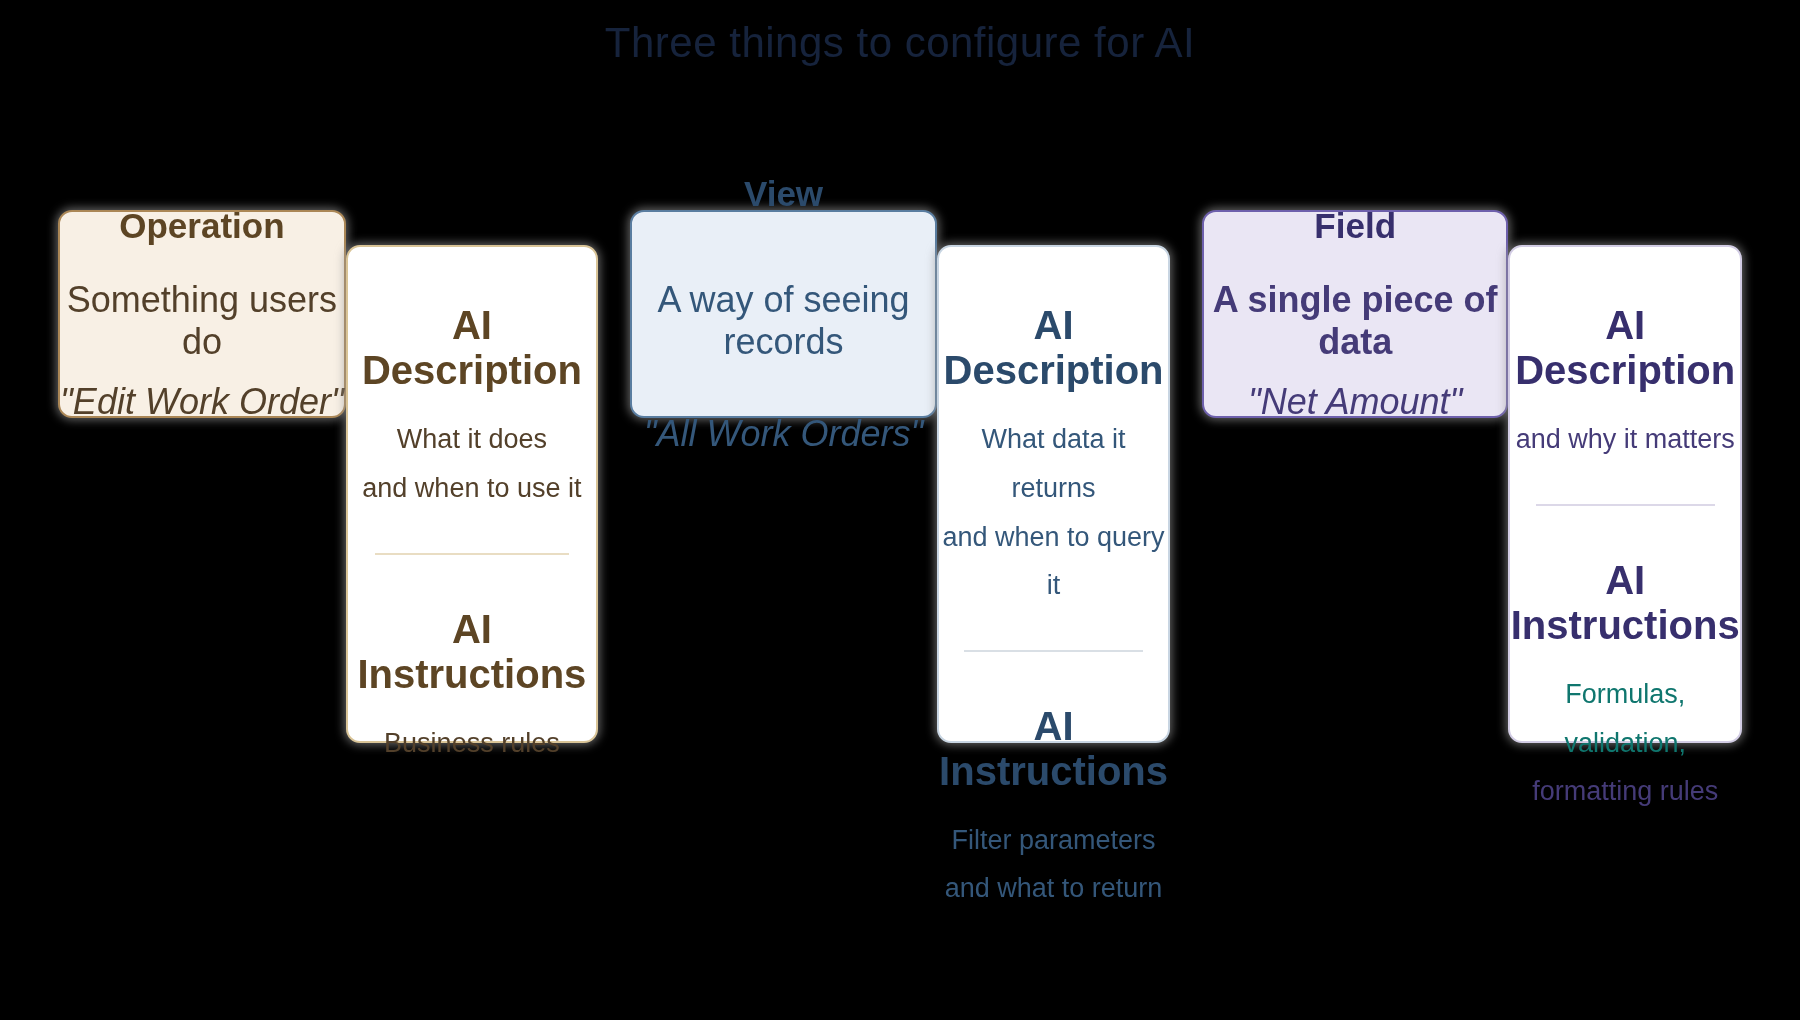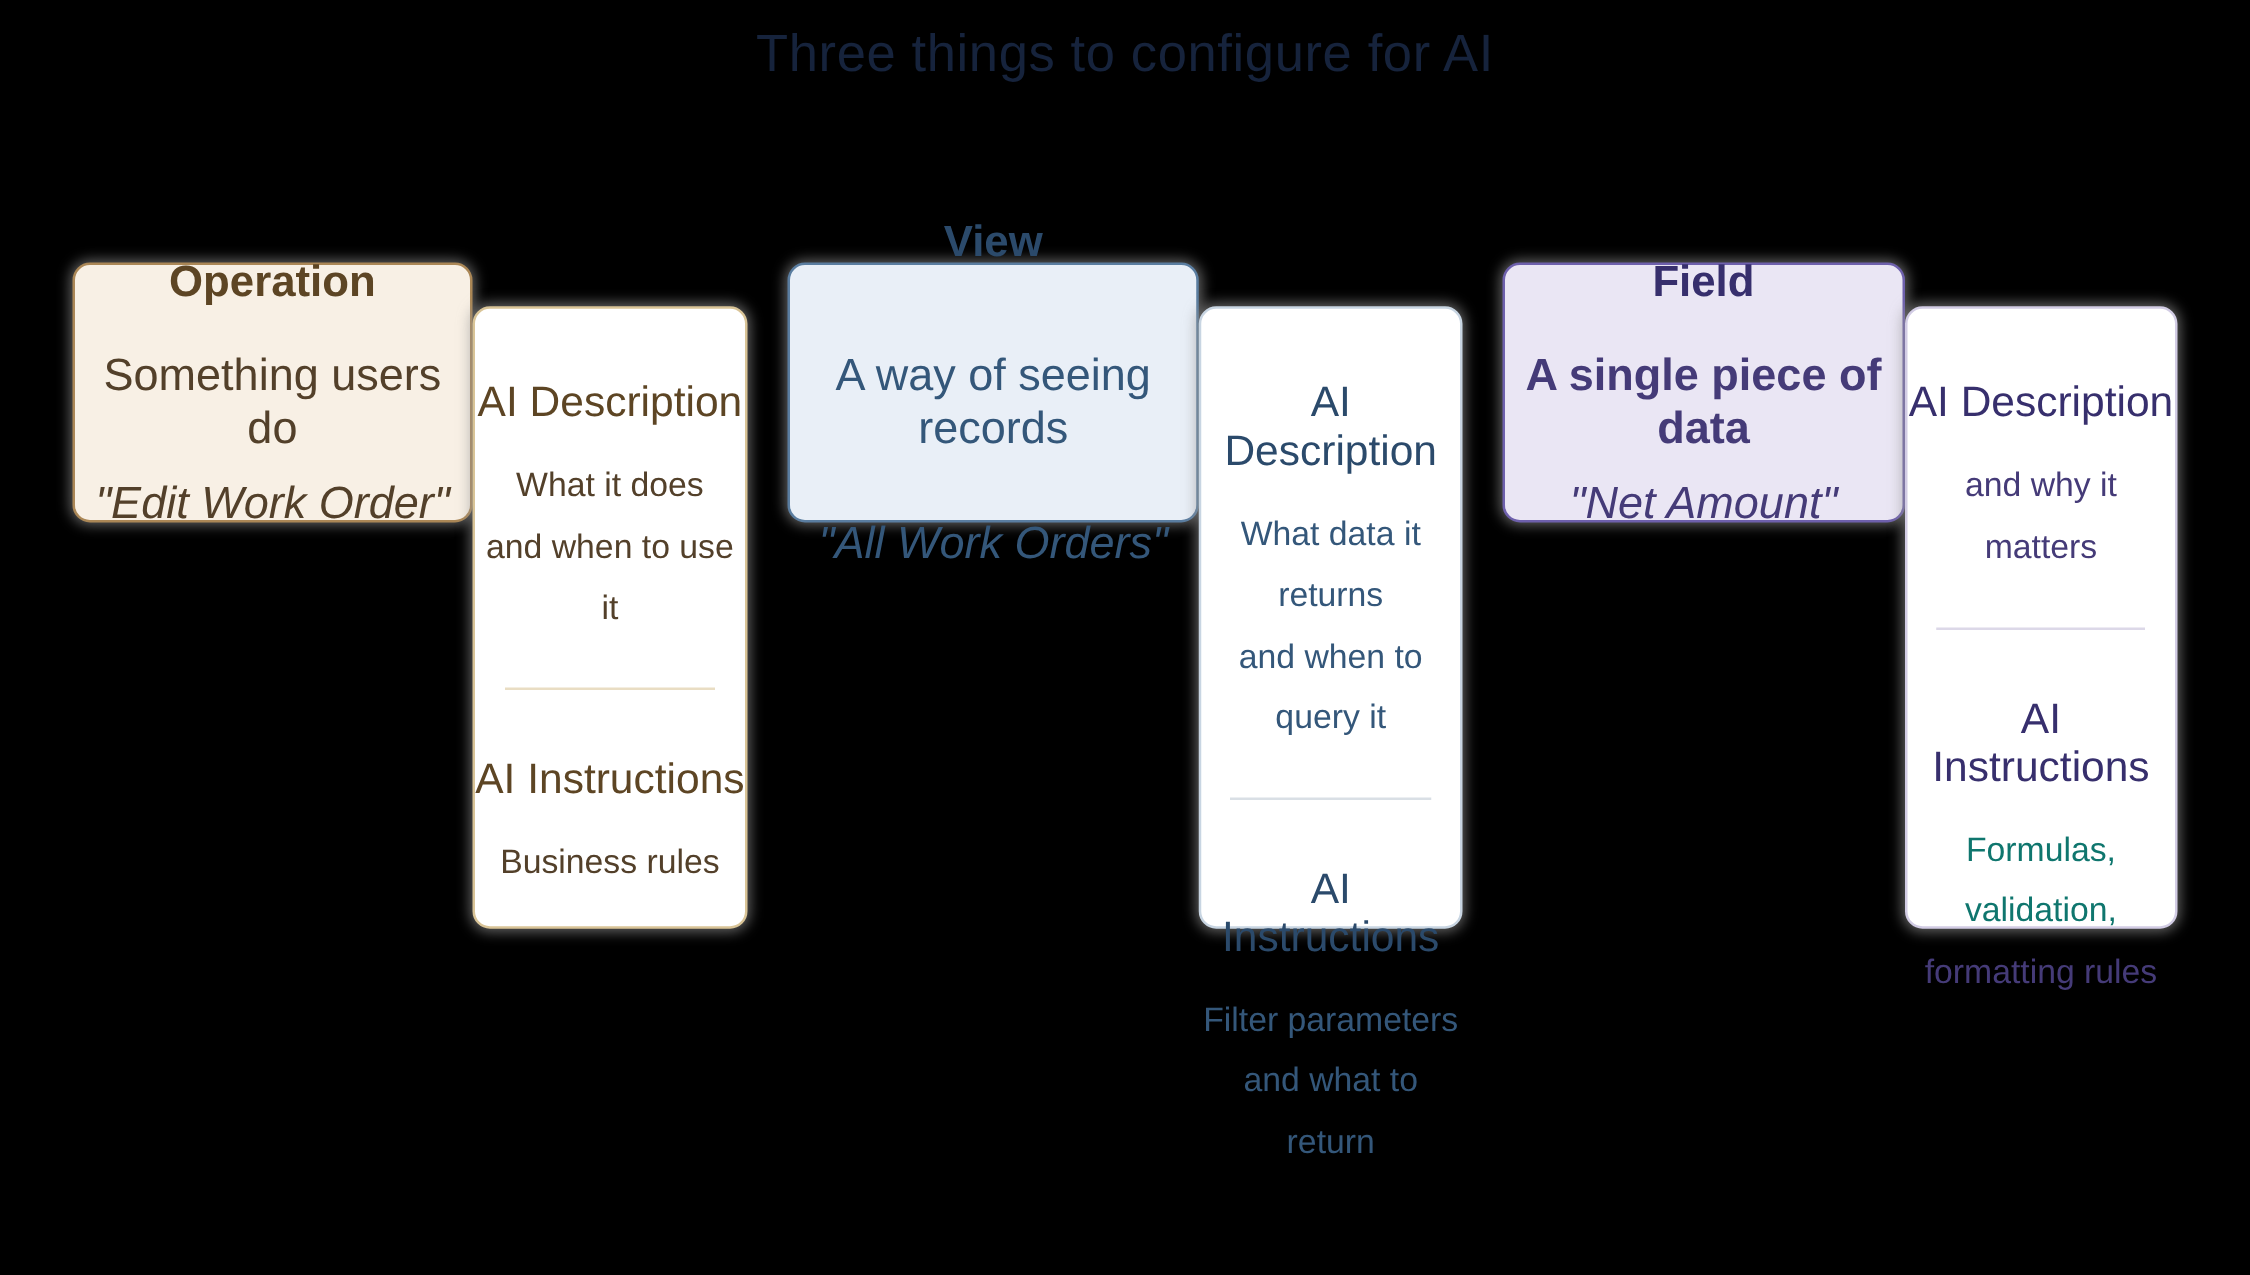--- a/index.html
+++ b/index.html
@@ -64,22 +64,22 @@
     height: 498px;
     background: #ffffff;
     border: 2px solid;
     border-radius: 14px;
     text-align: center;
     padding-top: 56px;
     box-shadow: 0 0 10px 2px rgba(150,150,150,0.65);
   }
   .body-card h3 {
     margin: 0 0 22px 0;
-    font-size: 34px;
-    font-weight: normal;
+    font-size: 40px;
+    font-weight: bold;
   }
   .body-card p.line {
     margin: 0;
     font-size: 27px;
     line-height: 1.8;
   }
   hr.divider {
     width: 78%;
     margin: 40px auto 52px auto;
     border: none;

